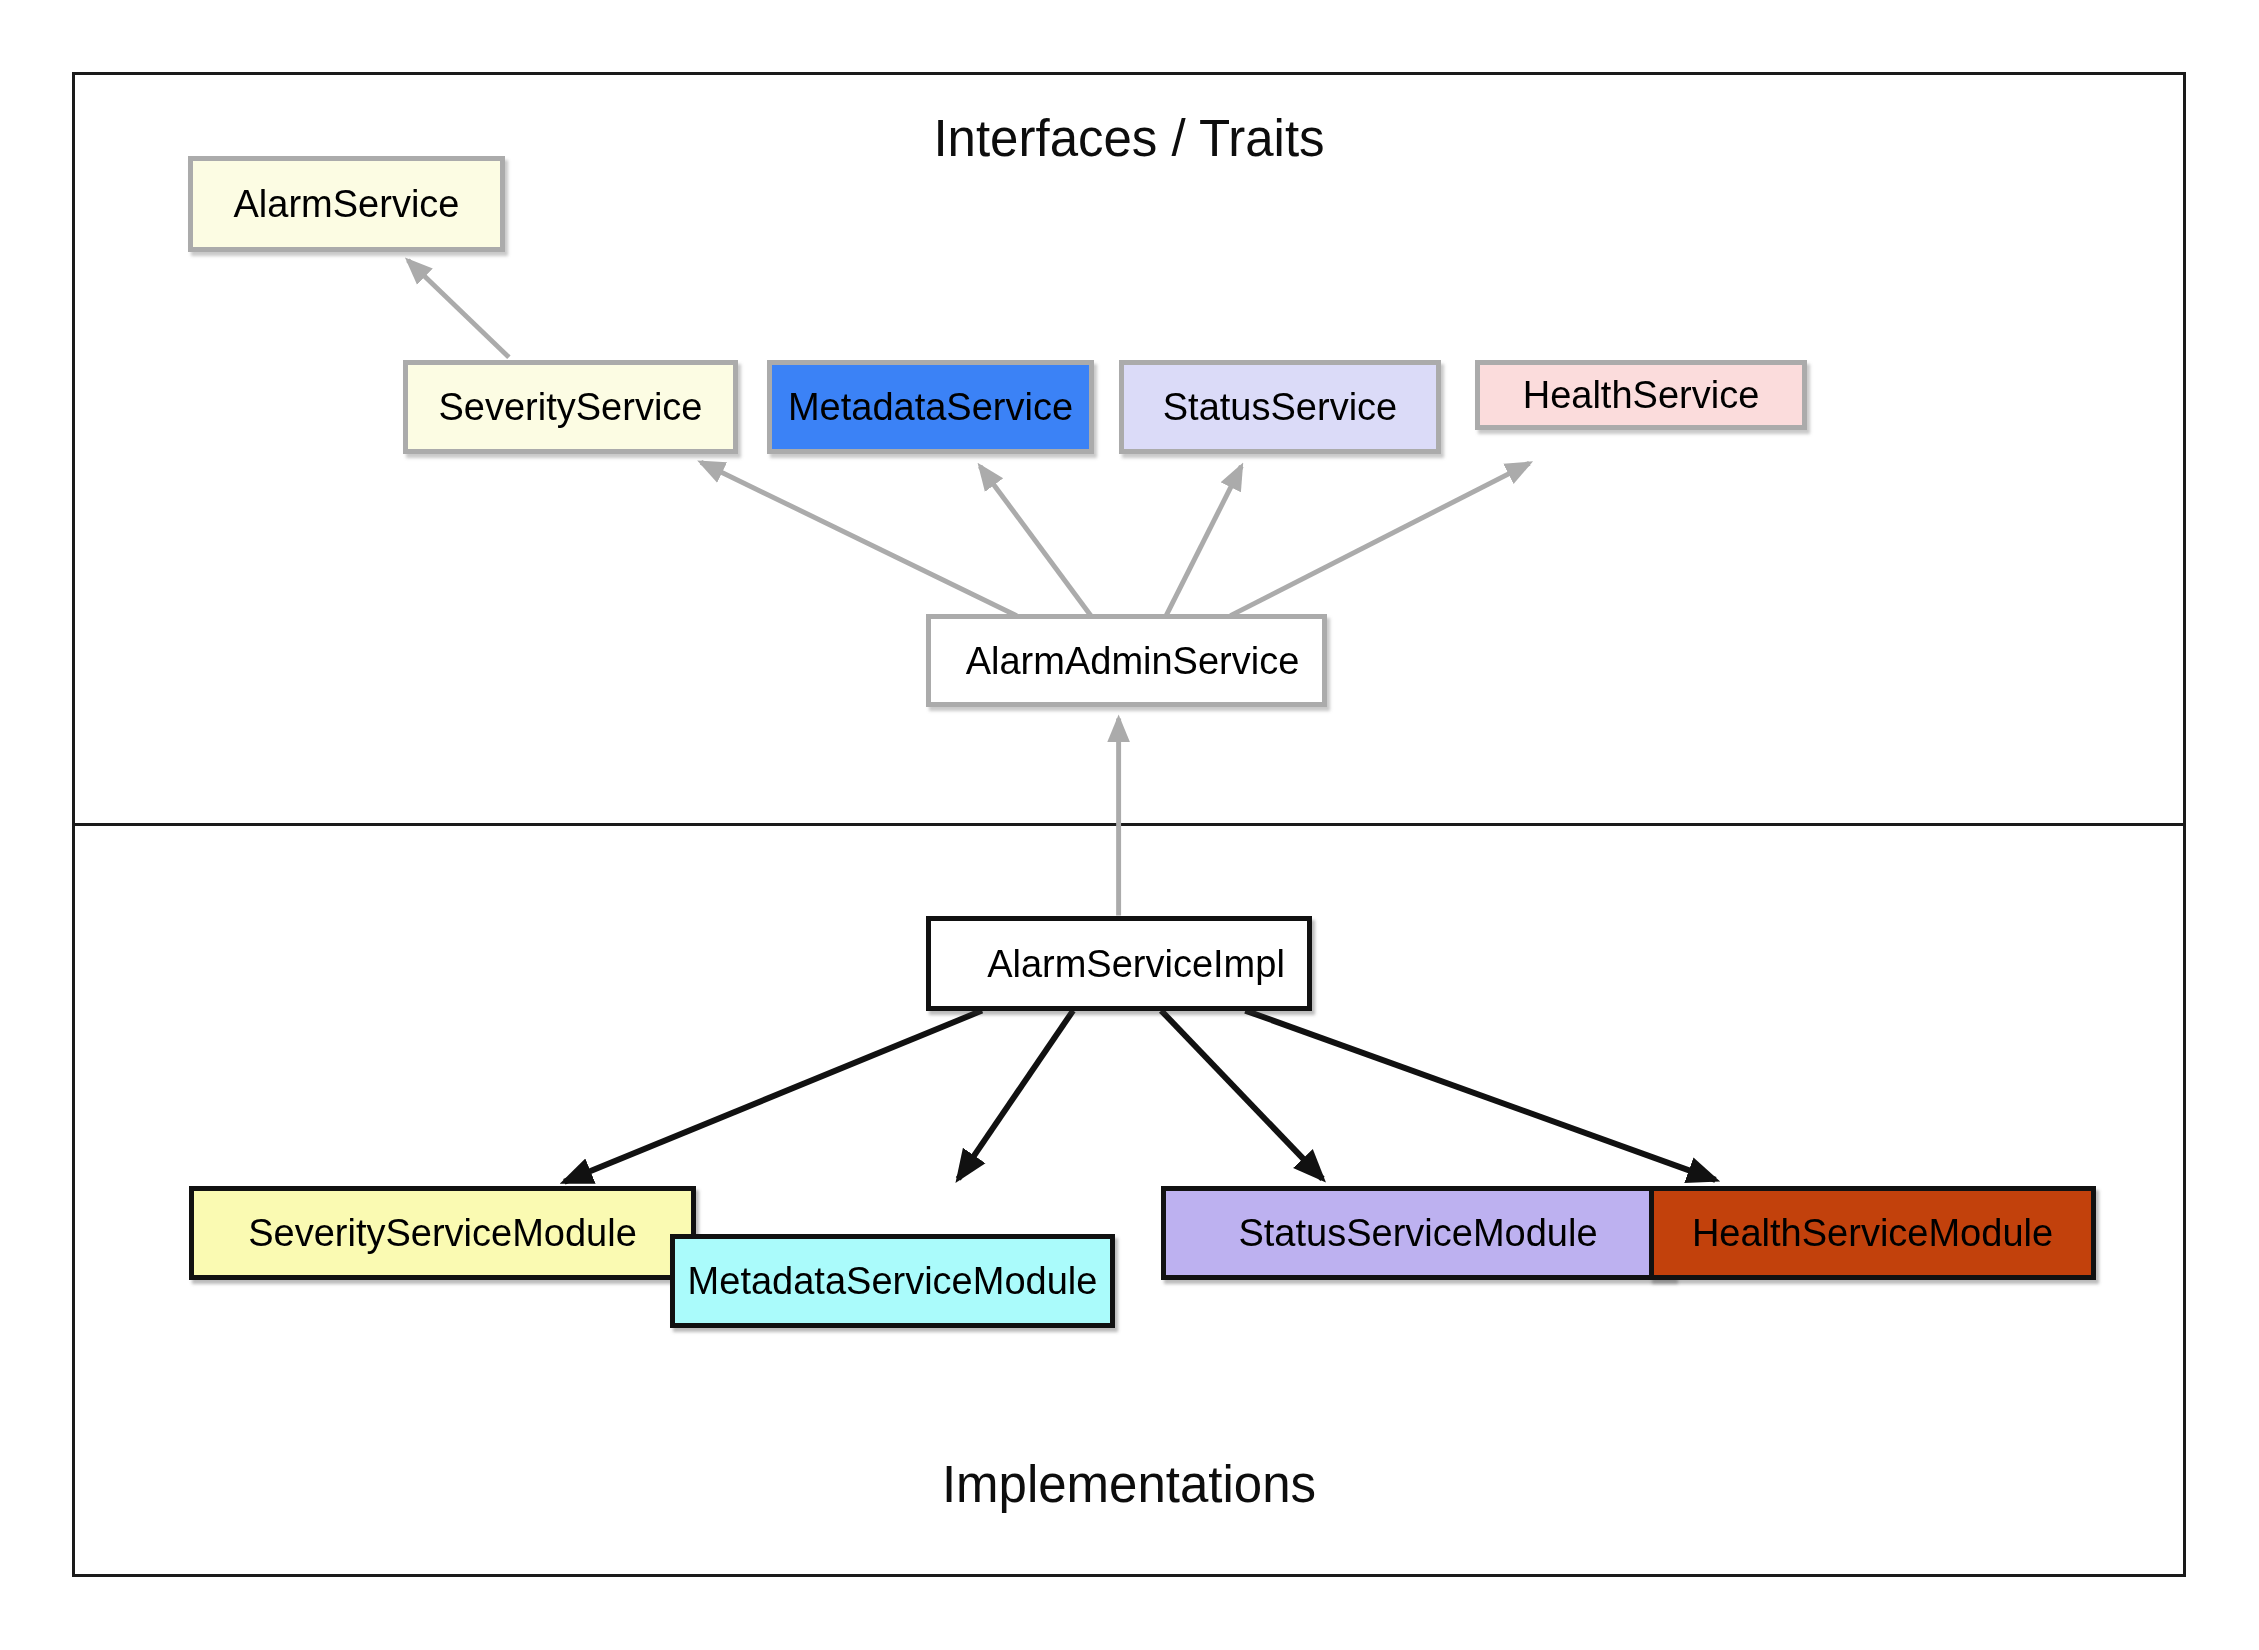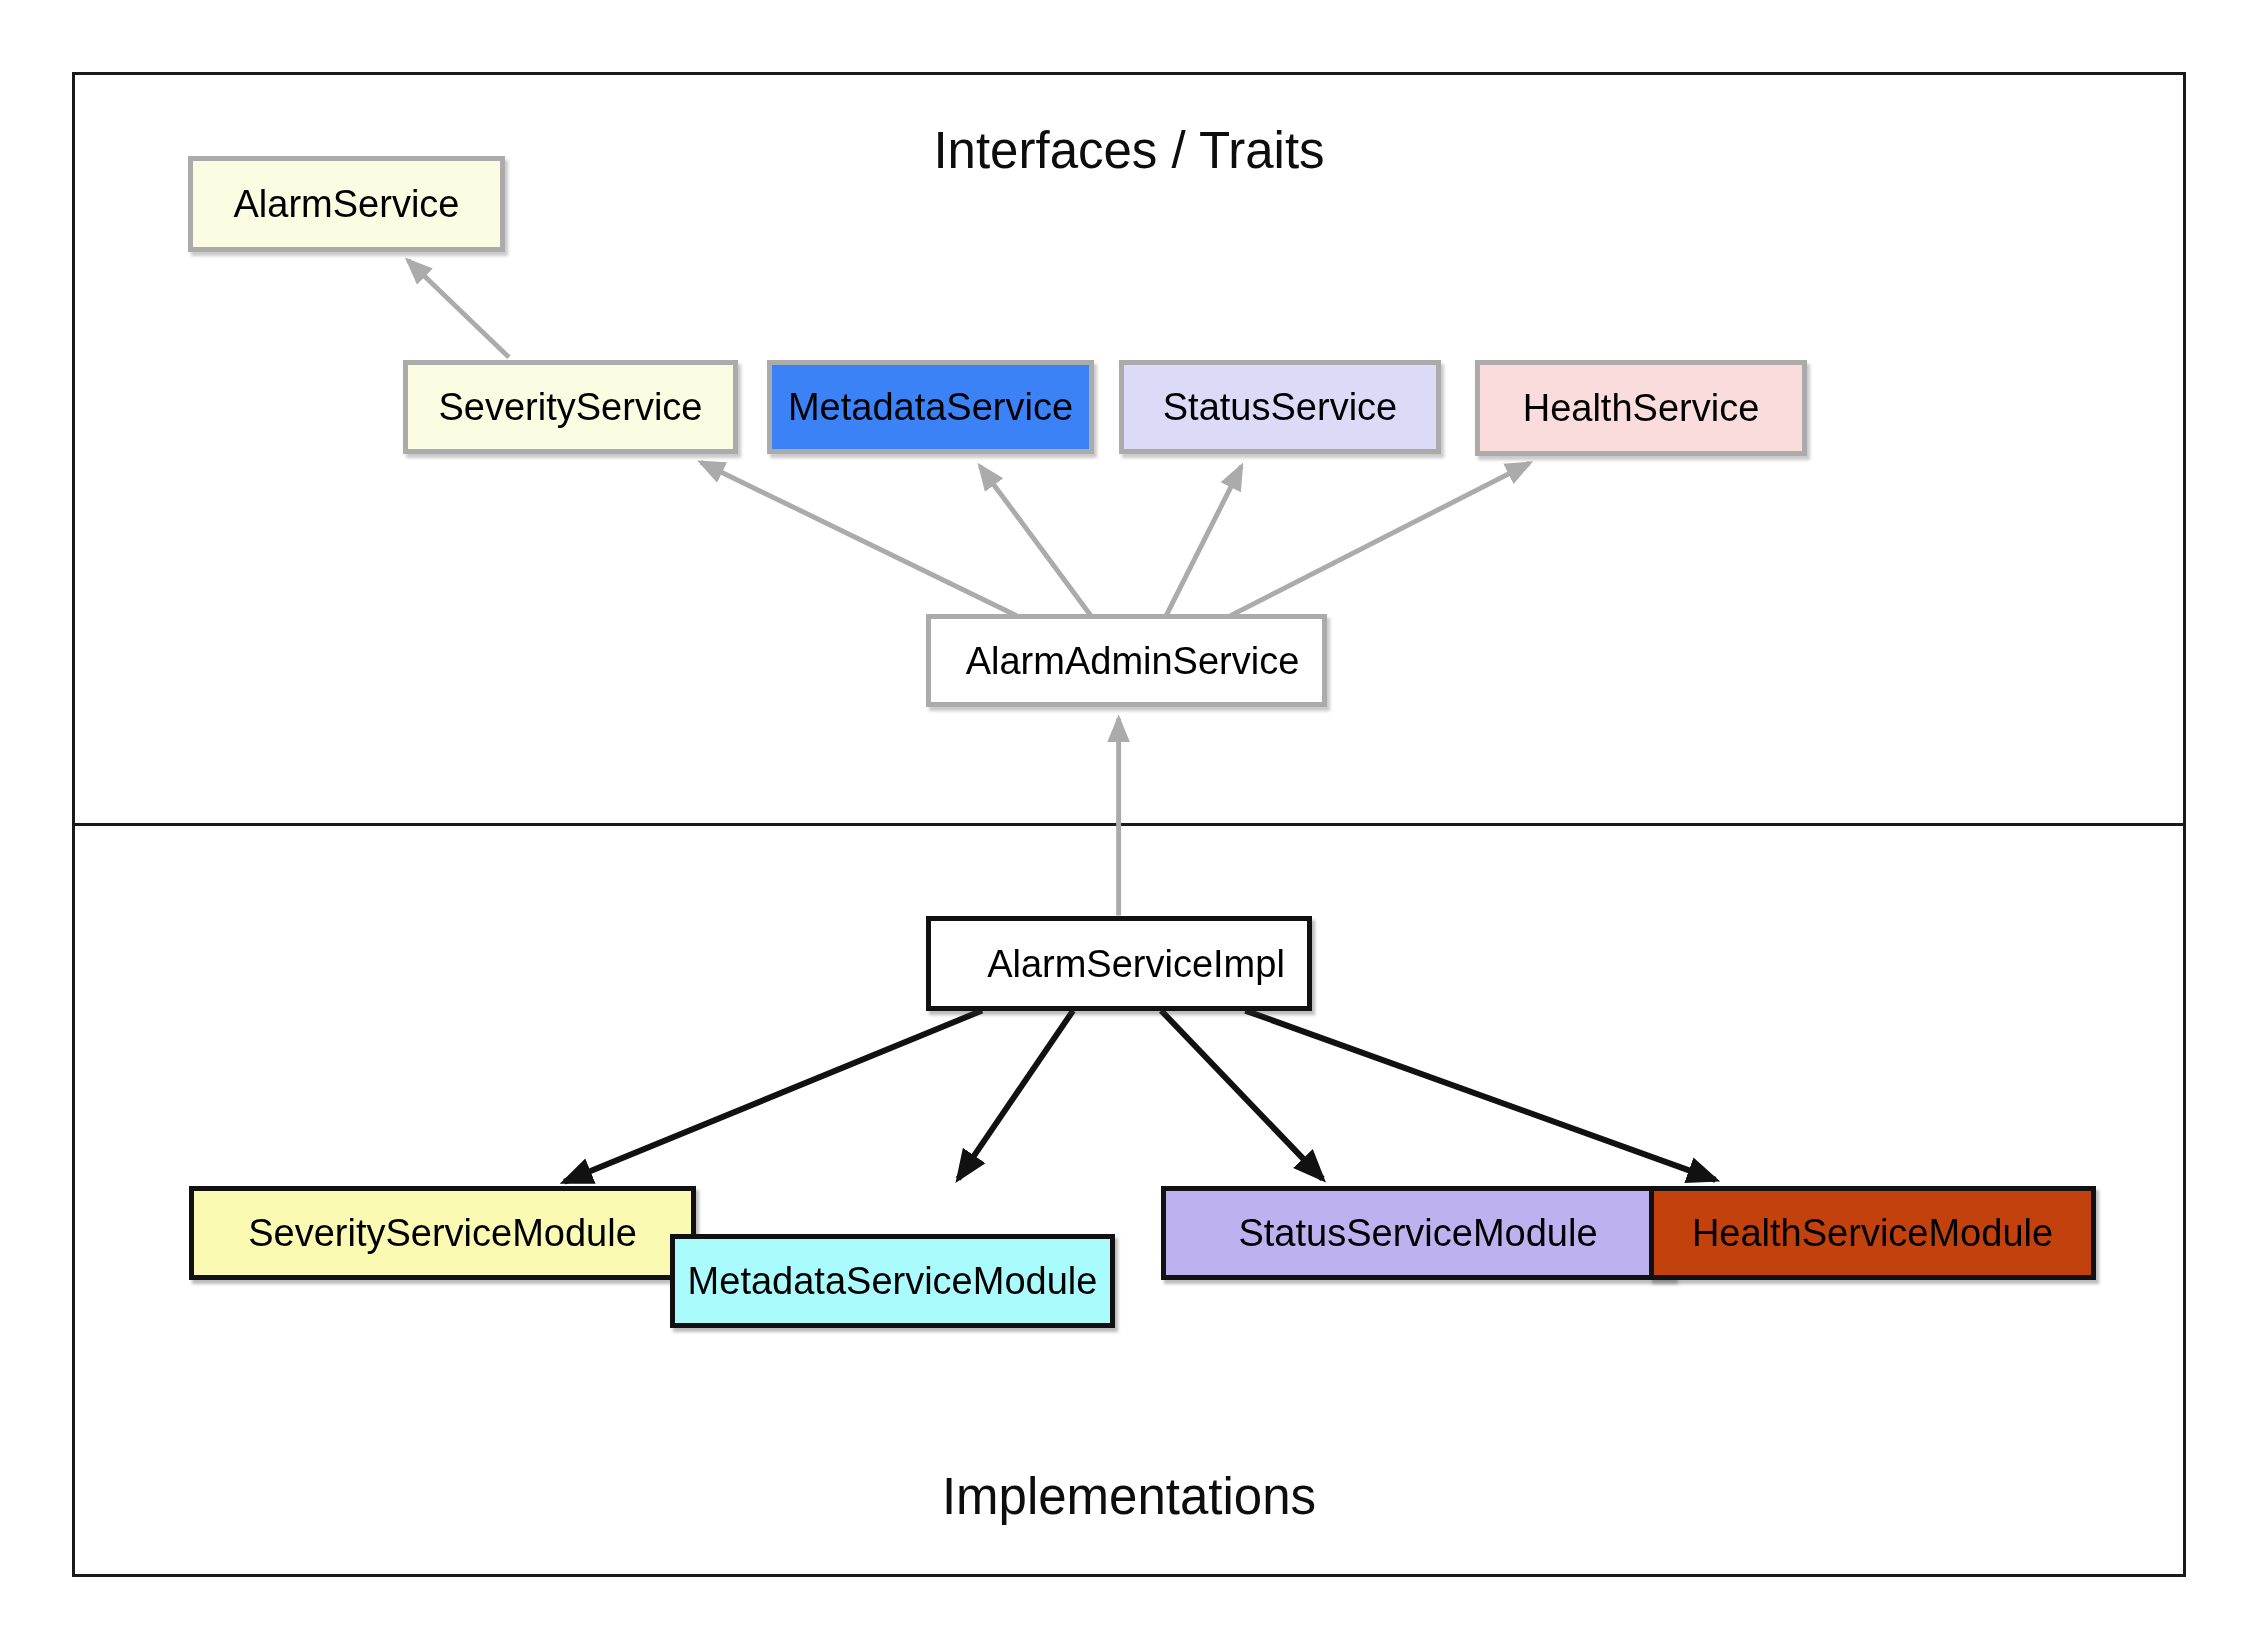--- a/index.html
+++ b/index.html
@@ -23,21 +23,20 @@
     background:var(--line-black,#1a1a1a);
   }
   .section-title{
     position:absolute;
     left:72px;width:2114px;
     text-align:center;
     font-size:51px;
     line-height:1.1;
     color:#0d0d0d;
     white-space:nowrap;
-    margin-top:12px;
   }
   #title-interfaces{top:111px;}
   #title-implementations{top:1457px;}
   .node{
     position:absolute;
     box-sizing:border-box;
     display:flex;
     align-items:center;
     justify-content:center;
     font-size:38px;
@@ -105,21 +104,21 @@
   </div>
 
   <div class="node b-gray" style="left: 767px; top: 360px; width: 327px; height: 94px; background: #3b82f6;">
     <span>MetadataService</span>
   </div>
 
   <div class="node b-gray" style="left: 1119px; top: 360px; width: 322px; height: 94px; background: rgb(219, 219, 248);">
     <span>StatusService</span>
   </div>
 
-  <div class="node b-gray" style="left: 1475px; top: 360px; width: 332px; height: 96px; background: rgb(251, 220, 220);">
+  <div class="node b-gray" style="left: 1475px; top: 360px; width: 332px; height: 70px; background: rgb(251, 220, 220);">
     <span>HealthService</span>
   </div>
 
   <div class="node b-gray" style="left: 926px; top: 614px; width: 401px; height: 93px; background: rgb(255, 255, 255); padding-left: 12px;">
     <span>AlarmAdminService</span>
   </div>
 
   <div class="node b-black" style="left: 926px; top: 916px; width: 386px; height: 95px; background: rgb(255, 255, 255); padding-left: 34px;">
     <span>AlarmServiceImpl</span>
   </div>

